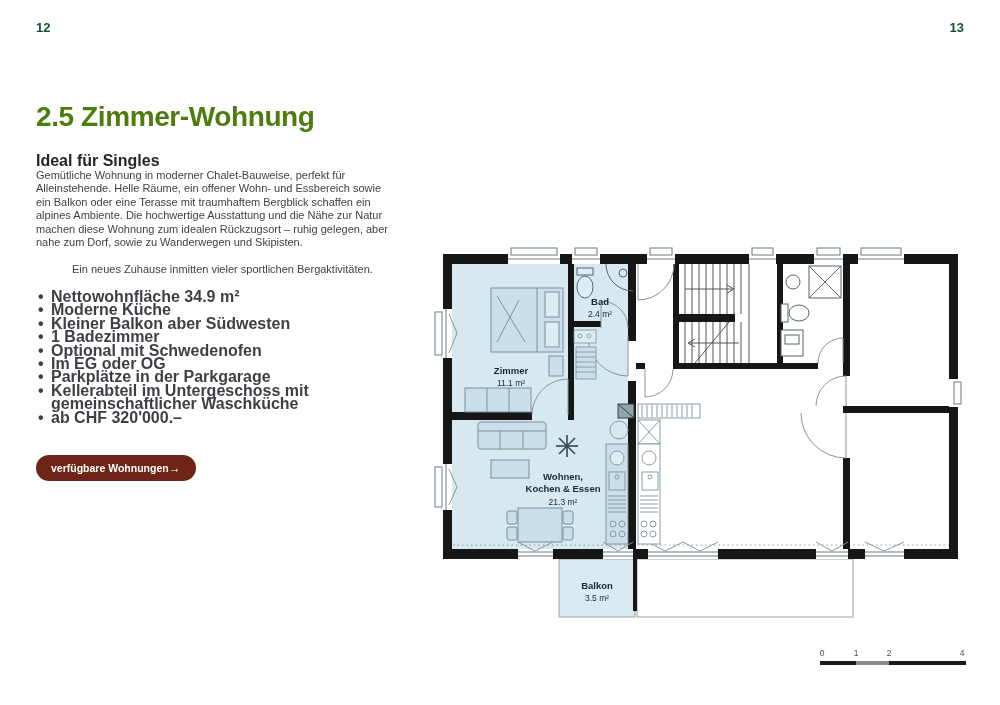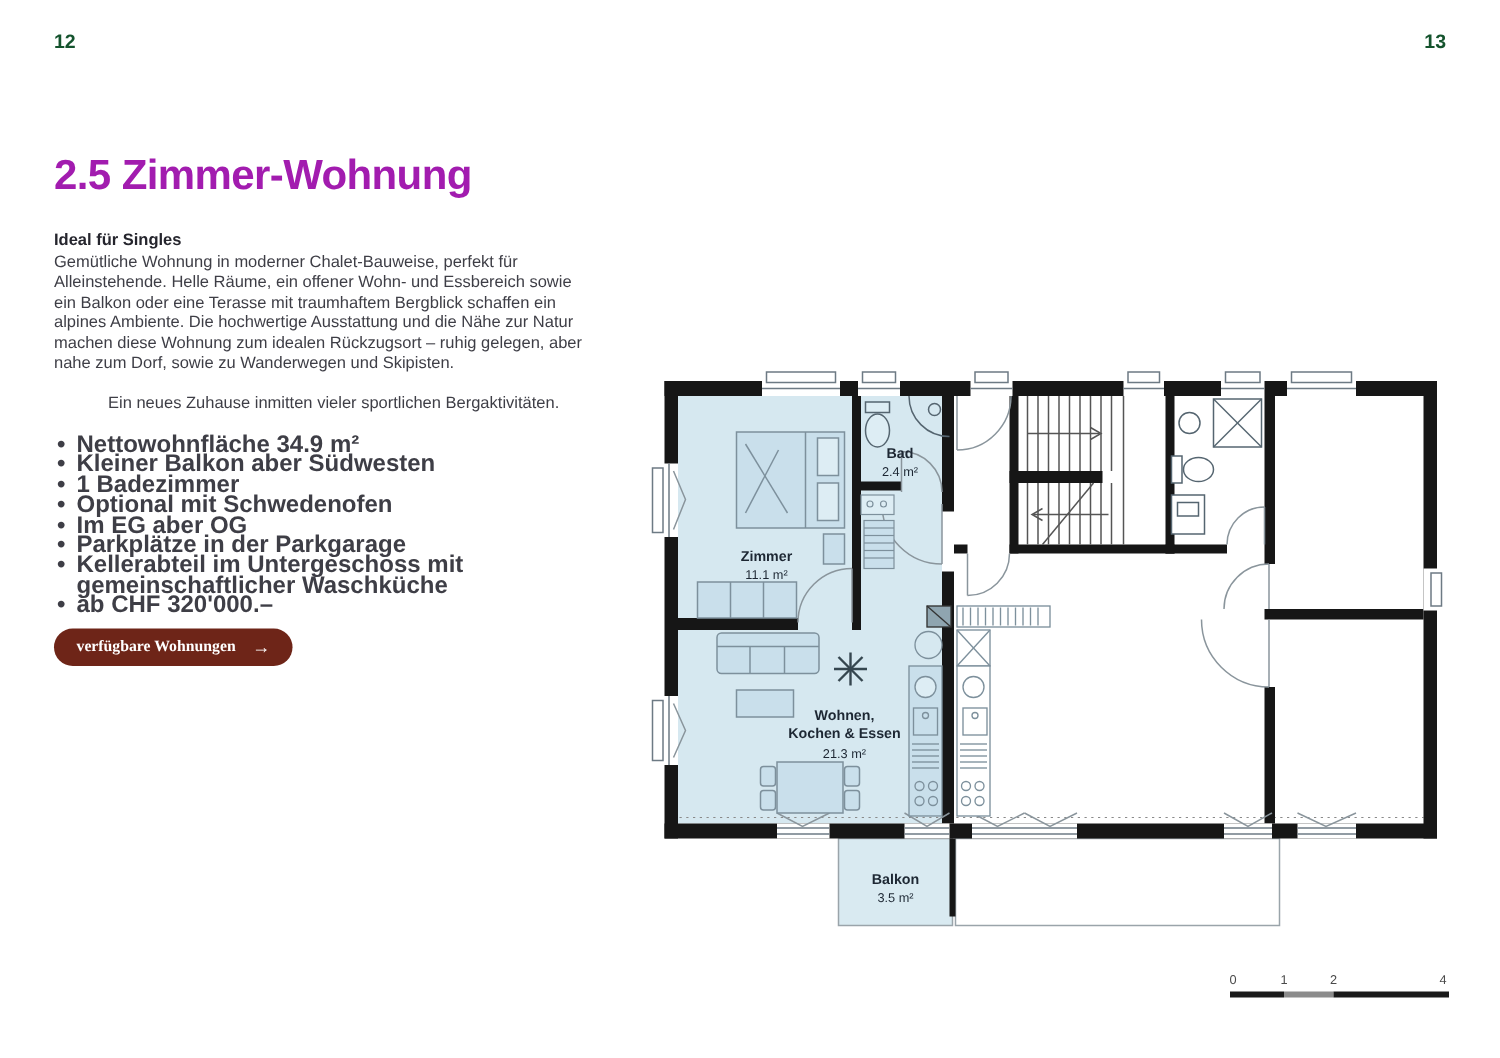--- a/index.html
+++ b/index.html
@@ -8,38 +8,38 @@
     background:#ffffff;
     font-family:"Liberation Sans","DejaVu Sans",sans-serif;
     color:#3e3e46;
   }
   .page-num{position:absolute;top:20px;font-size:13px;font-weight:bold;color:#14532d;}
   .page-num.left{left:36px;}
   .page-num.right{right:36px;}
 
   .left-col{position:absolute;left:36px;top:101px;width:360px;}
   .title{
-    font-size:28px;line-height:32px;font-weight:bold;color:#a21caf;
+    font-size:28px;line-height:32px;font-weight:bold;color:#4d7c0f;
     letter-spacing:-0.4px;margin:0 0 21px 0;
   }
-  .subtitle{font-size:11px;line-height:13.5px;font-weight:bold;color:#25252d;margin:0;}
+  .subtitle{font-size:16px;line-height:13.5px;font-weight:bold;color:#25252d;margin:0;}
   .intro{font-size:11px;line-height:13.5px;margin:1px 0 0 0;}
   .note{font-size:11px;line-height:13.5px;margin:13px 0 0 0;padding-left:36px;}
   ul.features{list-style:none;margin:14px 0 0 0;padding:0;}
   ul.features li{
     font-size:16px;line-height:13.4px;padding-left:15px;position:relative;font-weight:bold;
   }
   ul.features li::before{
     content:"\2022";position:absolute;left:2px;top:0;color:#3e3e46;
   }
   .cta{
-    margin-top:8px;display:inline-flex;align-items:center;gap:11px;
+    margin-top:31px;display:inline-flex;align-items:center;gap:0;
     background:#6e2518;color:#ffffff;border:none;border-radius:14px;
     padding:7px 15px;font-size:10.5px;font-weight:bold;cursor:pointer;
-    font-family:Liberation Serif, serif;
+    font-family:Liberation Sans, sans-serif;
   }
   .cta .arrow{font-size:12px;font-weight:bold;line-height:10px;}
 
   .floorplan{position:absolute;left:433px;top:246px;width:530px;height:390px;}
   .plan-label{font-weight:bold;font-size:9.5px;fill:#1d2733;}
   .plan-area{font-size:8.5px;fill:#1d2733;}
 
   .scalebar{position:absolute;left:820px;top:648px;width:150px;height:24px;}
   .scalebar .tick{
     position:absolute;top:0;transform:translateX(-50%);
@@ -56,24 +56,25 @@
 <div class="page-num left">12</div>
 <div class="page-num right">13</div>
 
 <div class="left-col">
   <h1 class="title">2.5 Zimmer-Wohnung</h1>
   <p class="subtitle">Ideal für Singles</p>
   <p class="intro">Gemütliche Wohnung in moderner Chalet-Bauweise, perfekt für Alleinstehende. Helle Räume, ein offener Wohn- und Essbereich sowie ein Balkon oder eine Terasse mit traumhaftem Bergblick schaffen ein alpines Ambiente. Die hochwertige Ausstattung und die Nähe zur Natur machen diese Wohnung zum idealen Rückzugsort – ruhig gelegen, aber nahe zum Dorf, sowie zu Wanderwegen und Skipisten.</p>
   <p class="note">Ein neues Zuhause inmitten vieler sportlichen Bergaktivitäten.</p>
   <ul class="features">
     <li>Nettowohnfläche 34.9 m²</li>
+    <li>Moderne Küche</li>
     <li>Kleiner Balkon aber Südwesten</li>
     <li>1 Badezimmer</li>
     <li>Optional mit Schwedenofen</li>
-    <li>Im EG aber OG</li>
+    <li>Im EG oder OG</li>
     <li>Parkplätze in der Parkgarage</li>
     <li>Kellerabteil im Untergeschoss mit gemeinschaftlicher Waschküche</li>
     <li>ab CHF 320'000.–</li>
   </ul>
   <button class="cta">
     <span>verfügbare Wohnungen</span>
     <span class="arrow">→</span>
   </button>
 </div>
 

